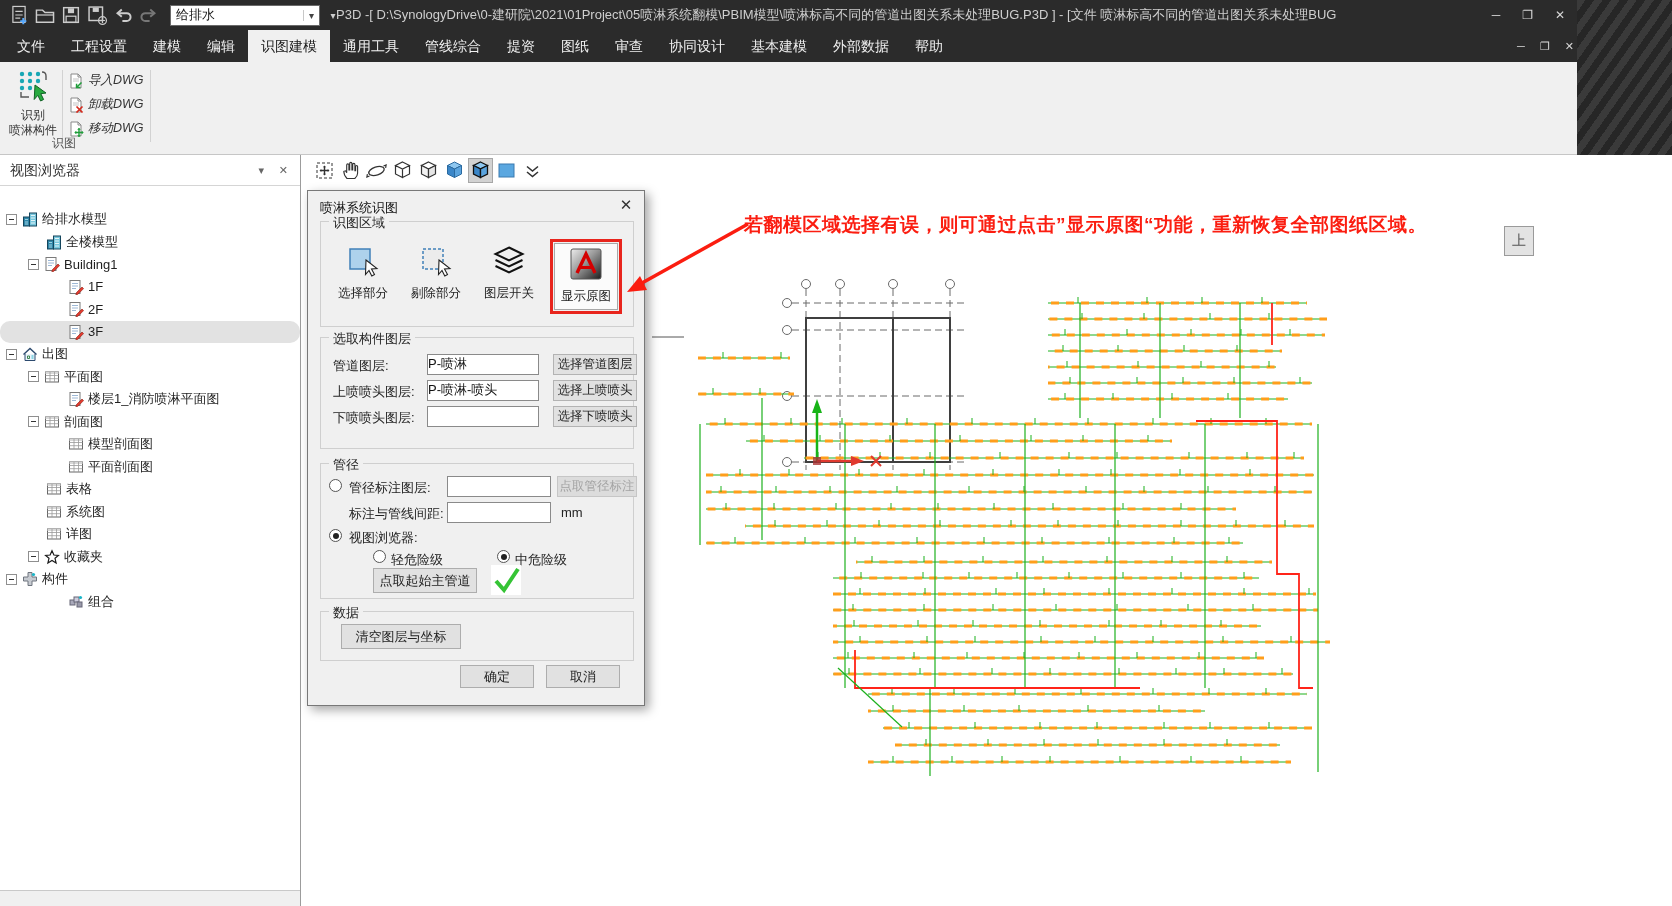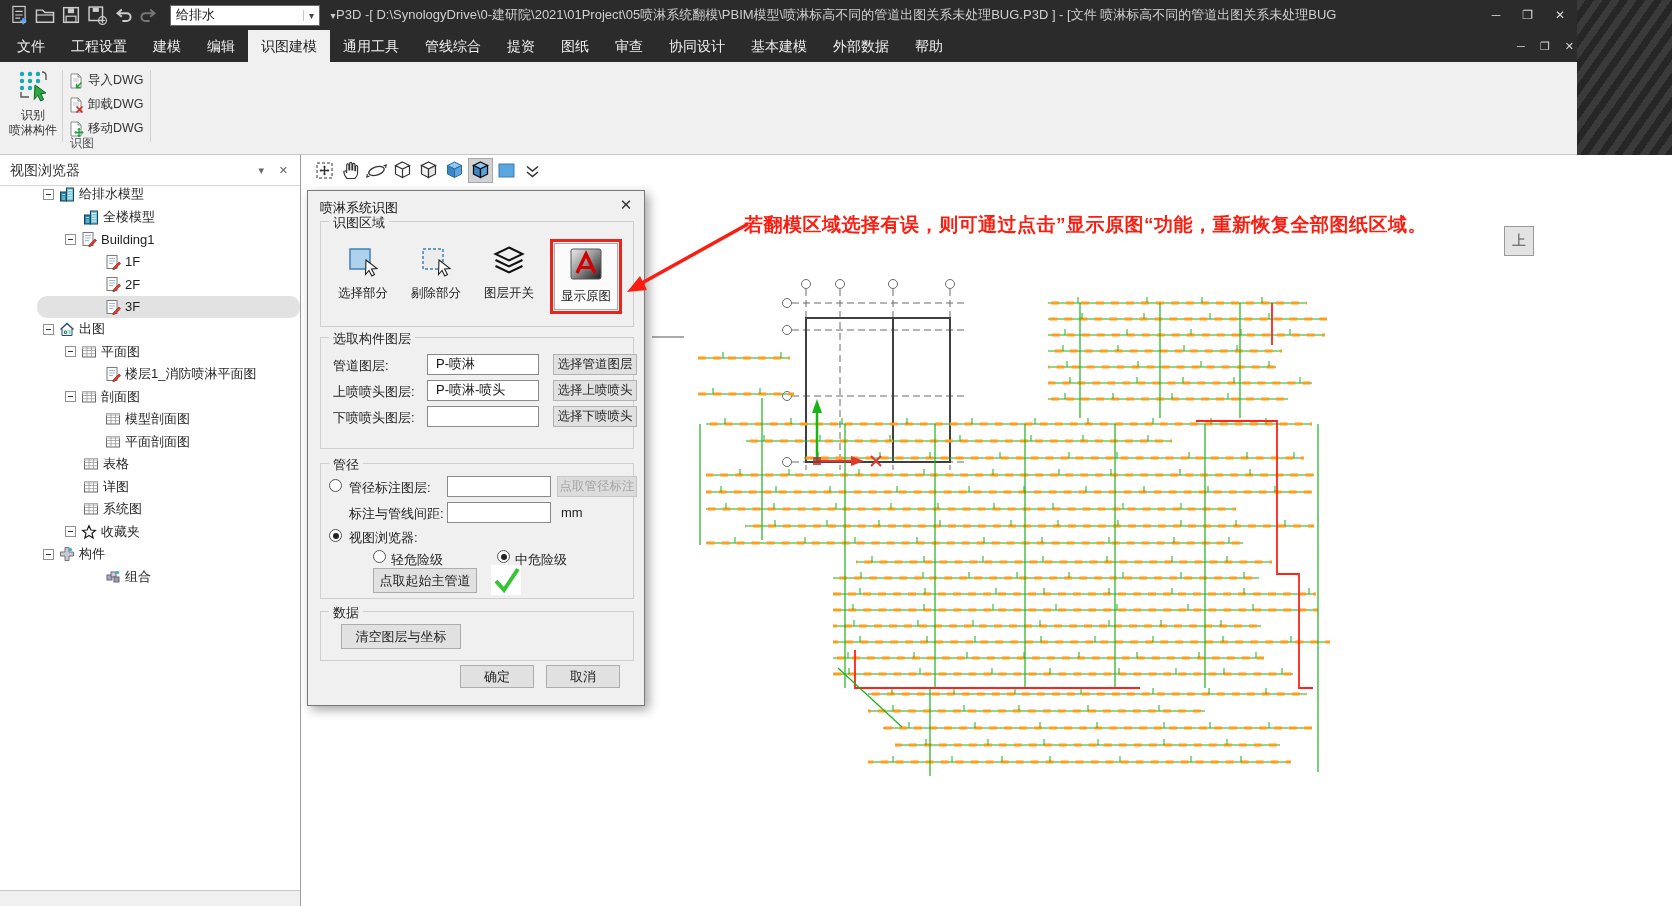--- a/index.html
+++ b/index.html
@@ -26,33 +26,33 @@
   .menu-item.active{background:#f0f0f0;color:#1a1a1a;}
   .mdictrl{position:absolute;right:98px;top:0;height:32px;display:flex;align-items:center;gap:15px;color:#d8d8d8;font-size:11px;}
 
   
   .ribbon{position:absolute;left:0;top:62px;width:1672px;height:93px;background:#f0f0f0;border-bottom:1px solid #c6c6c6;z-index:38;}
   .bigbtn{position:absolute;left:6px;top:4px;width:54px;height:84px;text-align:center;}
   .bigbtn .bicon{display:inline-block;width:34px;height:34px;margin-top:2px;}
   .bigbtn .bicon svg{width:100%;height:100%;}
   .biglabel{display:block;font-size:12px;color:#333;white-space:pre-line;line-height:15px;margin-top:2px;}
   .vsep{position:absolute;top:8px;width:1px;height:72px;background:#d2d2d2;}
-  .dwgcol{position:absolute;left:68px;top:7px;}
+  .dwgcol{position:absolute;left:68px;top:7px;font-style:italic;}
   .dwgbtn{display:flex;align-items:center;height:23px;margin-bottom:1px;}
   .dwgbtn .dicon{width:16px;height:16px;margin-right:4px;}
   .dwgbtn .dicon svg{width:100%;height:100%;}
   .dwgbtn .dlabel{font-size:12.5px;color:#333;}
-  .rgrouplabel{position:absolute;left:52px;top:73px;width:60px;text-align:center;font-size:12px;color:#555;}
+  .rgrouplabel{position:absolute;left:52px;top:73px;width:60px;font-size:12px;color:#555;}
 
   
   .sidepanel{position:absolute;left:0;top:155px;width:301px;height:751px;background:#fff;border-right:1px solid #9c9c9c;z-index:5;}
   .ph{position:relative;height:31px;border-bottom:1px solid #d5d5d5;}
   .ph .ptitle{position:absolute;left:10px;top:7px;font-size:14px;color:#333;}
   .ph .pbtn{position:absolute;top:9px;font-size:11px;color:#666;}
-  .tree{position:absolute;left:0;top:28px;width:100%;padding-left:37px;}
+  .tree{position:absolute;left:0;top:53px;width:100%;}
   .trow{position:relative;height:22.5px;display:flex;align-items:center;font-size:13px;color:#1f1f1f;}
   .trow.sel{background:#e2e2e2;border-radius:10px;}
   .exp{width:11px;height:11px;border:1px solid #8f8f8f;background:#fff;position:relative;flex:none;}
   .exp::after{content:"";position:absolute;left:2px;top:4px;width:5px;height:1px;background:#333;}
   .ticon{width:16px;height:16px;margin:0 4px 0 5px;flex:none;}
   .ticon svg{width:100%;height:100%;}
   .pfooter{position:absolute;left:0;bottom:0;width:100%;height:16px;background:#f0f0f0;border-top:1px solid #c9c9c9;}
 
   
   .canvas{position:absolute;left:302px;top:155px;width:1370px;height:751px;background:#fff;}
@@ -73,21 +73,21 @@
   .glabel{position:absolute;top:-8px;left:8px;background:#f0f0f0;padding:0 4px;font-size:13px;color:#222;}
   .regrow{display:flex;align-items:flex-start;padding:22px 0 0 10px;gap:9px;}
   .regbtn{width:64px;text-align:center;}
   .regbtn .ricon{display:inline-block;width:34px;height:34px;}
   .regbtn .ricon svg{width:100%;height:100%;}
   .regbtn .rlabel{display:block;font-size:12.5px;color:#222;margin-top:3px;}
   .regbtn.bordered{border:1px solid #a8a8a8;background:#fbfbfb;padding:3px 2px 4px;}
   .redbox{border:3px solid #e8251d;padding:1px;margin-top:-5px;}
   .frow{position:absolute;height:21px;}
   .flabel{position:absolute;left:0;top:3px;font-size:13px;color:#222;white-space:nowrap;}
-  .tinput{position:absolute;top:0;height:21px;background:#fff;border:1px solid #8a8a8a;font-size:13px;padding:0 8px;color:#111;}
+  .tinput{position:absolute;top:0;height:21px;background:#fff;border:1px solid #8a8a8a;font-size:13px;padding:0 0;color:#111;}
   .sbtn{position:absolute;top:0;height:21px;width:84px;background:#e1e1e1;border:1px solid #b3b3b3;font-size:12.5px;color:#222;text-align:center;line-height:19px;}
   .sbtn.disabled{background:#dcdcdc;color:#a3a3a3;border-color:#c6c6c6;}
   .radio{display:inline-block;width:13px;height:13px;border-radius:50%;border:1px solid #555;background:#fff;position:relative;vertical-align:-2px;}
   .radio.on::after{content:"";position:absolute;left:2.5px;top:2.5px;width:6px;height:6px;border-radius:50%;background:#222;}
   .pushbtn{position:absolute;background:#e1e1e1;border:1px solid #adadad;font-size:13px;color:#222;text-align:center;}
   .checkbox34{position:absolute;width:30px;height:30px;background:#fff;}
   .checkbox34 svg{width:100%;height:100%;}
 </style>
 </head>
 <body>
@@ -356,31 +356,31 @@
         <span>表格</span>
       </div>
       <div class="trow">
         <span style="width: 28px; flex: 0 0 auto; display: inline-block;"></span>
         <span style="width: 13px; flex: 0 0 auto; display: inline-block;"></span>
         <span class="ticon"><svg viewBox="0 0 16 16">
             <rect x="1.5" y="3" width="13" height="10" fill="#fff" stroke="#666"></rect>
             <rect x="1.5" y="3" width="13" height="2" fill="#d8d8d8"></rect>
             <path d="M1.5,6.5 h13 M1.5,9.7 h13 M6,3 v10 M10.5,3 v10" stroke="#999" stroke-width=".8"></path>
           </svg></span>
-        <span>详图</span>
+        <span>系统图</span>
       </div>
       <div class="trow">
         <span style="width: 28px; flex: 0 0 auto; display: inline-block;"></span>
         <span style="width: 13px; flex: 0 0 auto; display: inline-block;"></span>
         <span class="ticon"><svg viewBox="0 0 16 16">
             <rect x="1.5" y="3" width="13" height="10" fill="#fff" stroke="#666"></rect>
             <rect x="1.5" y="3" width="13" height="2" fill="#d8d8d8"></rect>
             <path d="M1.5,6.5 h13 M1.5,9.7 h13 M6,3 v10 M10.5,3 v10" stroke="#999" stroke-width=".8"></path>
           </svg></span>
-        <span>系统图</span>
+        <span>详图</span>
       </div>
       <div class="trow">
         <span style="width: 28px; flex: 0 0 auto; display: inline-block;"></span>
         <span class="exp"></span>
         <span class="ticon"><svg viewBox="0 0 16 16">
             <path d="M8,1.8 L9.9,6 14.4,6.4 11,9.3 12.1,13.9 8,11.4 3.9,13.9 5,9.3 1.6,6.4 6.1,6 Z" fill="#fff" stroke="#1a1a1a" stroke-width="1.2"></path>
           </svg></span>
         <span>收藏夹</span>
       </div>
       <div class="trow">

